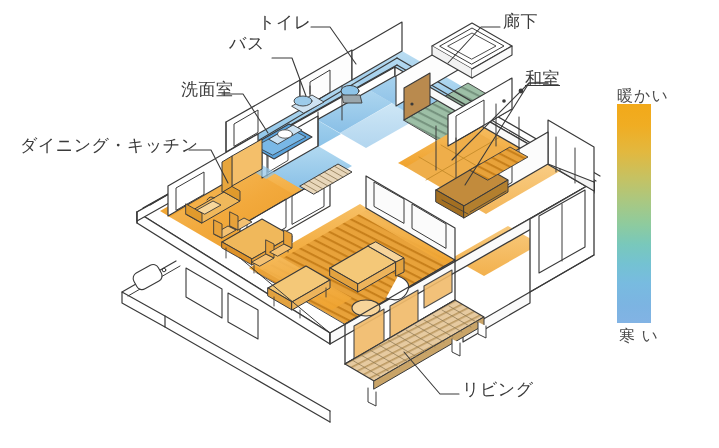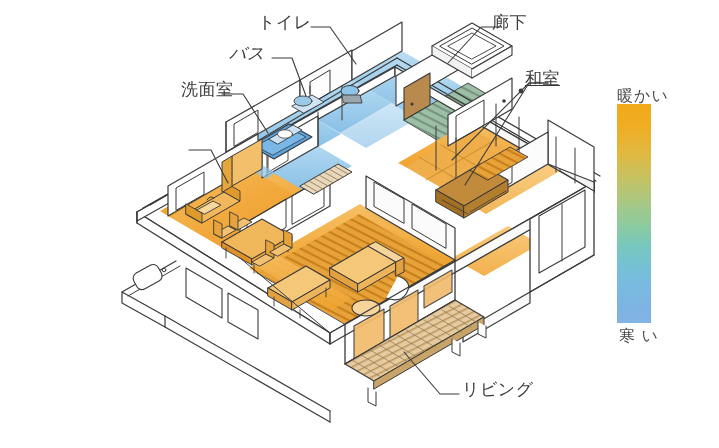--- a/index.html
+++ b/index.html
@@ -312,23 +312,24 @@
         <path d="M548,83 L529,83 L465,185"></path>
         <path d="M548,83 L529,83 L452,160"></path>
 
         <path d="M459,394 L440,394 L404,352"></path>
       </g>
     </g>
   </svg>
 
   
   <div class="lbl" style="left:258px;top:14px;">トイレ</div>
-  <div class="lbl" style="left:229px;top:45px;font-style:italic;">バス</div>
+  <div class="lbl" style="left:229px;top:35px;">バス</div>
   <div class="lbl" style="left:181px;top:81px;">洗面室</div>
-  <div class="lbl" style="left:492px;top:14px;">廊下</div>
+  <div class="lbl" style="left:20px;top:137px;">ダイニング・キッチン</div>
+  <div class="lbl" style="left:503px;top:14px;font-family:Liberation Mono, monospace;">廊下</div>
   <div class="lbl" style="left:525px;top:70px;text-decoration:underline;">和室</div>
   <div class="lbl" style="left:462px;top:381px;text-align:center;">リビング</div>
 
   
   <div class="legend-cap" style="left:617px;top:86px;">暖かい</div>
   <div id="gradbar"></div>
   <div class="legend-cap" style="left:619px;top:326px;">寒 い</div>
 
   
   <div class="sig" style="left:645px;top:438px;"></div>

